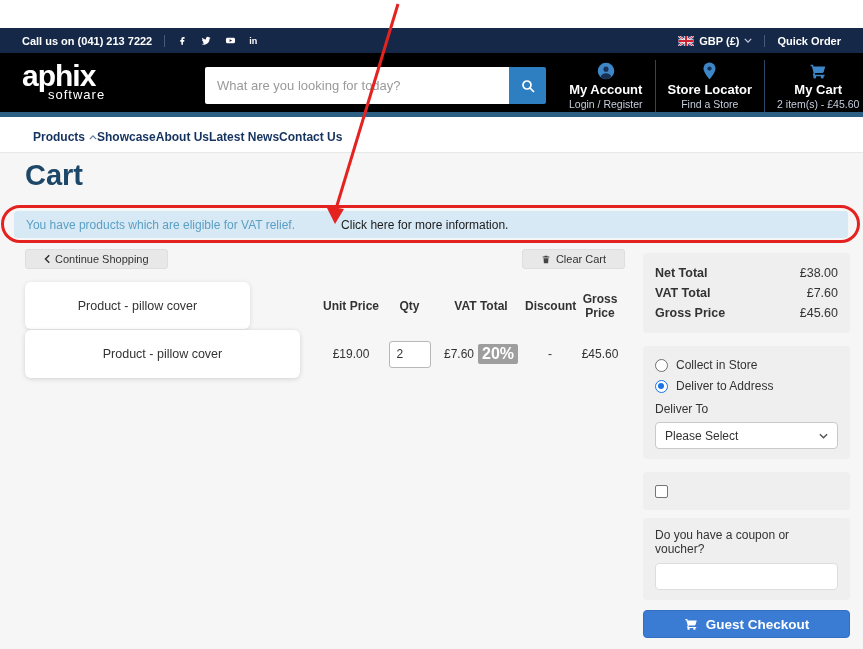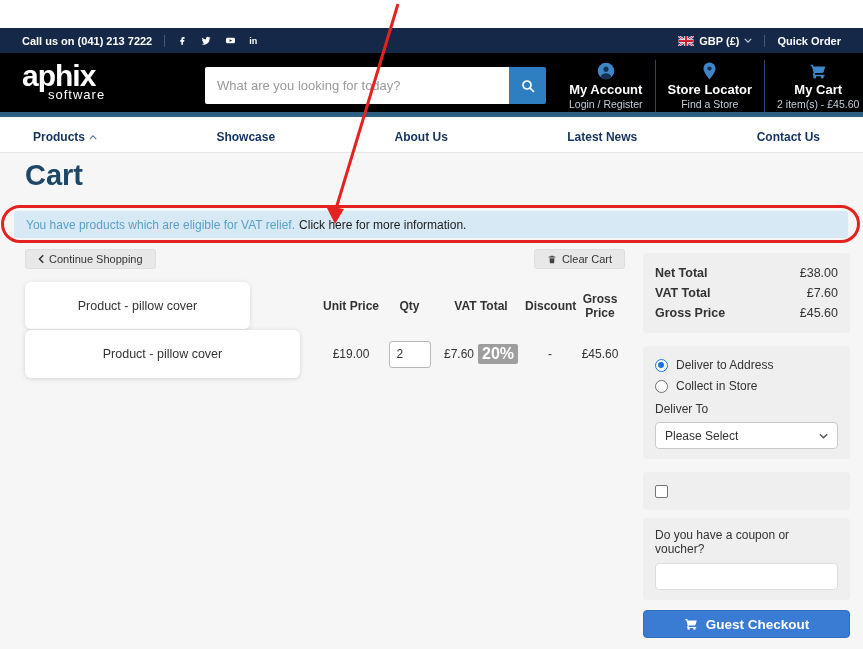--- a/index.html
+++ b/index.html
@@ -33,39 +33,39 @@
   .hactions { position:absolute; left:557px; top:7px; height:52px; display:flex; }
   .haction { padding:0 12px; text-align:center; cursor:pointer; }
   .haction + .haction { border-left:1px solid #2b4669; }
   .ha-icon { height:20px; display:flex; justify-content:center; align-items:flex-end; }
   .ha-label { color:#fff; font-size:13px; font-weight:bold; margin-top:2px; white-space:nowrap; }
   .ha-sub { color:#c3cddc; font-size:10.5px; margin-top:1px; white-space:nowrap; }
 
   
   .nav { position:absolute; top:122px; left:0; right:0; height:31px; background:#fff;
          border-bottom:1px solid #e8e8e8; display:flex; align-items:center;
-         justify-content:space-between; padding:0 43px 0 33px; }
+         justify-content:flex-start; padding:0 43px 0 33px; }
   .nav-item { font-size:12px; font-weight:bold; color:#15335f; cursor:pointer; display:flex;
               align-items:center; gap:4px; }
 
   
   .page { position:absolute; top:153px; left:0; right:0; bottom:0; background:#f6f6f6;text-decoration:underline; }
   .page-title { position:absolute; left:25px; top:6px; font-size:29px; font-weight:600; color:#1d4768; }
   .notice { position:absolute; left:14px; top:58px; width:834px; height:27px; background:#d7e9f5;
-            border-radius:3px; display:flex; align-items:center; padding-left:12px; font-size:12px; }
+            border-radius:3px; display:flex; align-items:center; padding-left:12px; font-size:12px;gap:42px; }
   .notice-msg { color:#5b9fc4; margin-right:4px; }
   .notice-link { color:#1b1b1b; cursor:pointer; }
 
   .main { position:absolute; left:25px; top:96px; display:flex; gap:18px; }
   .left-col { width:600px; }
   .right-col { width:207px; margin-top:4px; }
 
   .cart-actions { display:flex; justify-content:space-between; margin-bottom:13px; }
   .btn-gray { background:#e8e8e8; border:1px solid #dedede; border-radius:3px; font-size:11px;
-              color:#333; padding:3px 12px; display:inline-flex; align-items:center; gap:5px;
+              color:#333; padding:3px 18px; display:inline-flex; align-items:center; gap:5px;
               cursor:pointer; font-family:"Liberation Sans", sans-serif; }
 
   .cols { display:flex; width:325px; padding-left:20px; align-items:center; }
   .col-unit { width:62px; text-align:center; }
   .col-qty { width:55px; text-align:center; }
   .col-vat { width:88px; text-align:center; }
   .col-disc { width:50px; text-align:center; }
   .col-gross { width:50px; text-align:center; }
 
   .thead { display:flex; height:47px; margin-bottom:1px; }
@@ -299,26 +299,26 @@
             <span>£7.60</span>
           </div>
           <div class="sum-row">
             <span class="sum-label">Gross Price</span>
             <span>£45.60</span>
           </div>
         </div>
 
         <div class="panel p-delivery">
           <div class="radio-row">
+            <span class="radio"></span>
+            <span>Collect in Store</span>
+          </div>
+          <div class="radio-row">
             <span class="radio sel"></span>
             <span>Deliver to Address</span>
-          </div>
-          <div class="radio-row">
-            <span class="radio"></span>
-            <span>Collect in Store</span>
           </div>
           <div class="deliver-label">Deliver To</div>
           <div class="select">
             <span>Please Select</span>
             <svg width="9" height="6" viewBox="0 0 10 6" fill="none" stroke="#555" stroke-width="1.6">
                 <path d="M1 1l4 4 4-4"></path>
               </svg>
           </div>
         </div>
 

